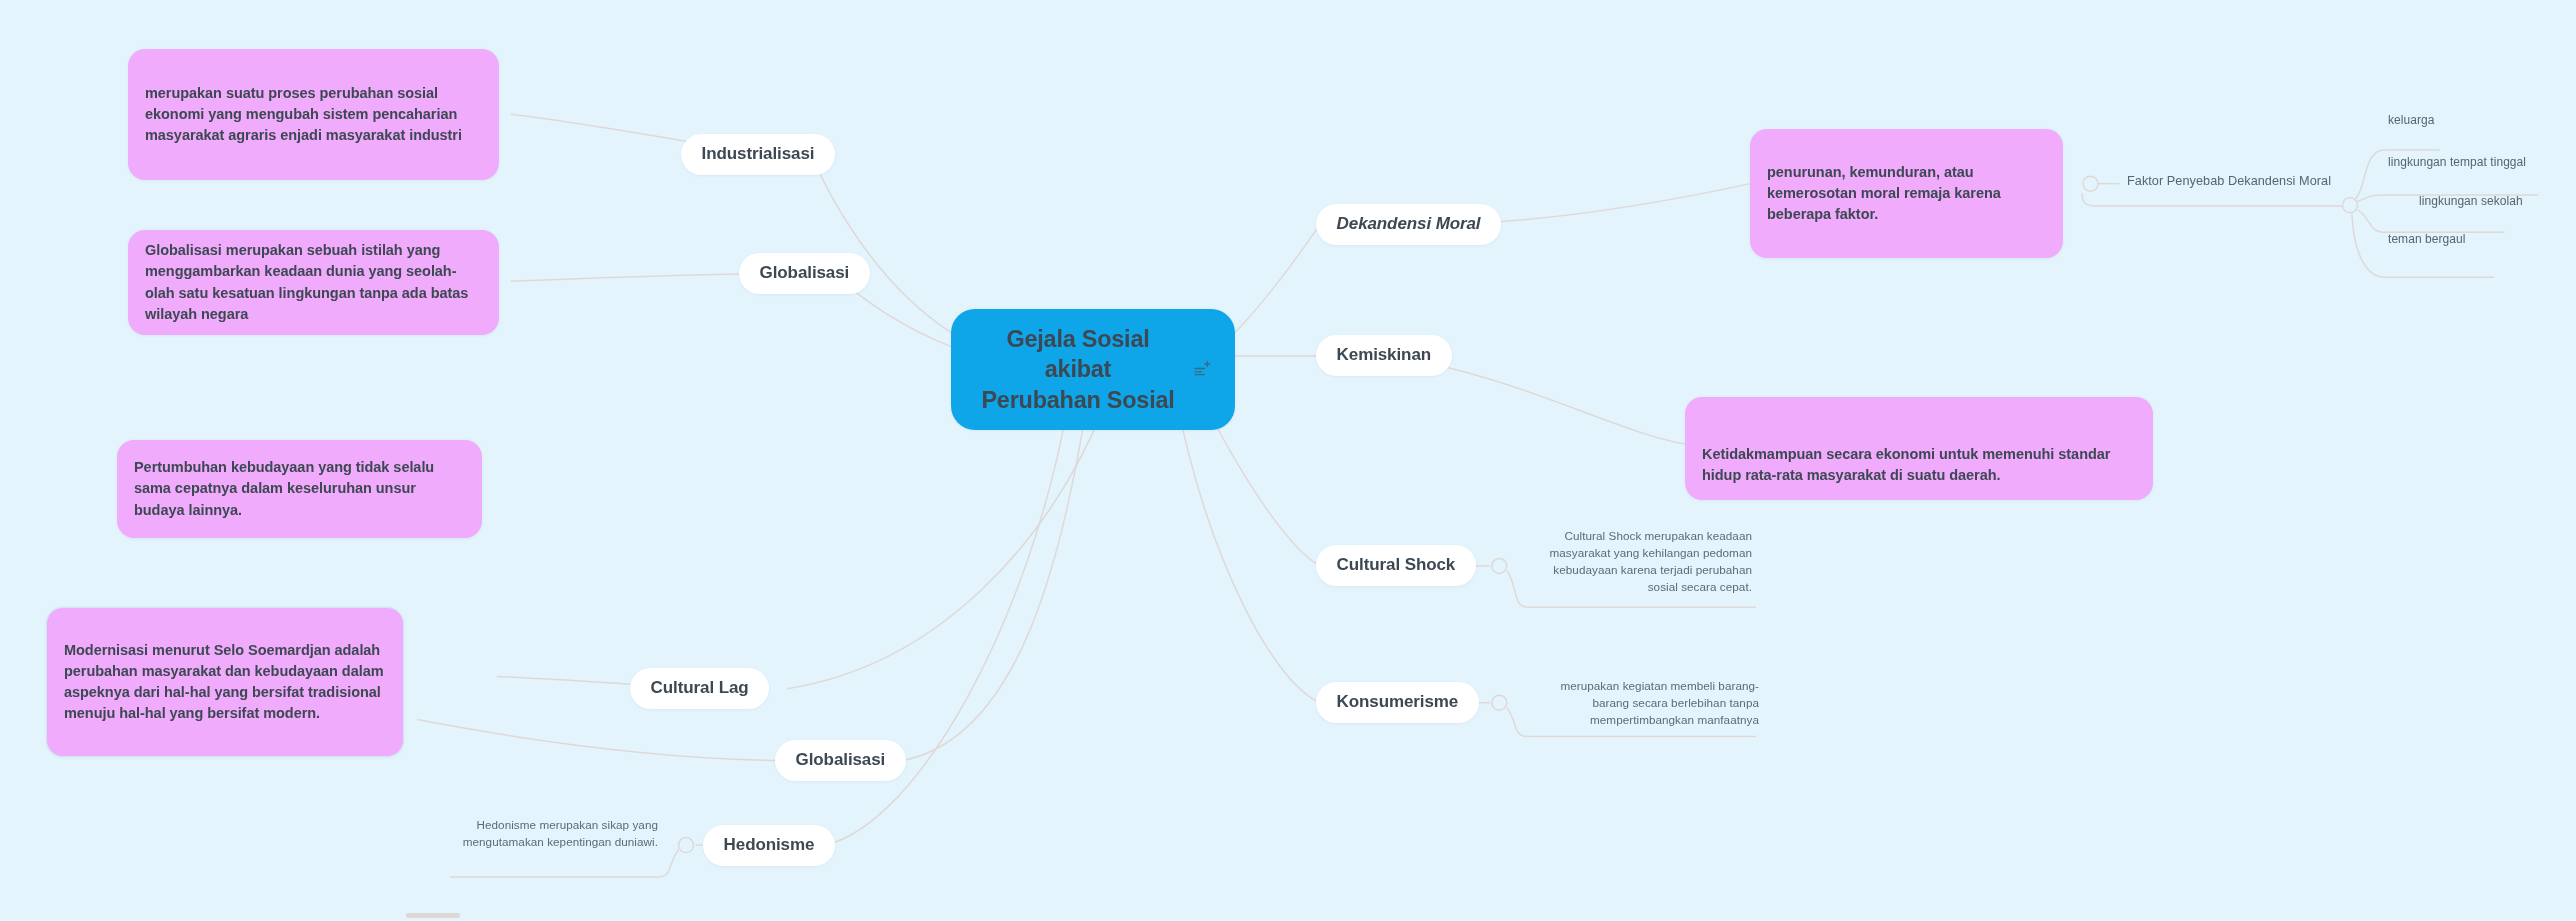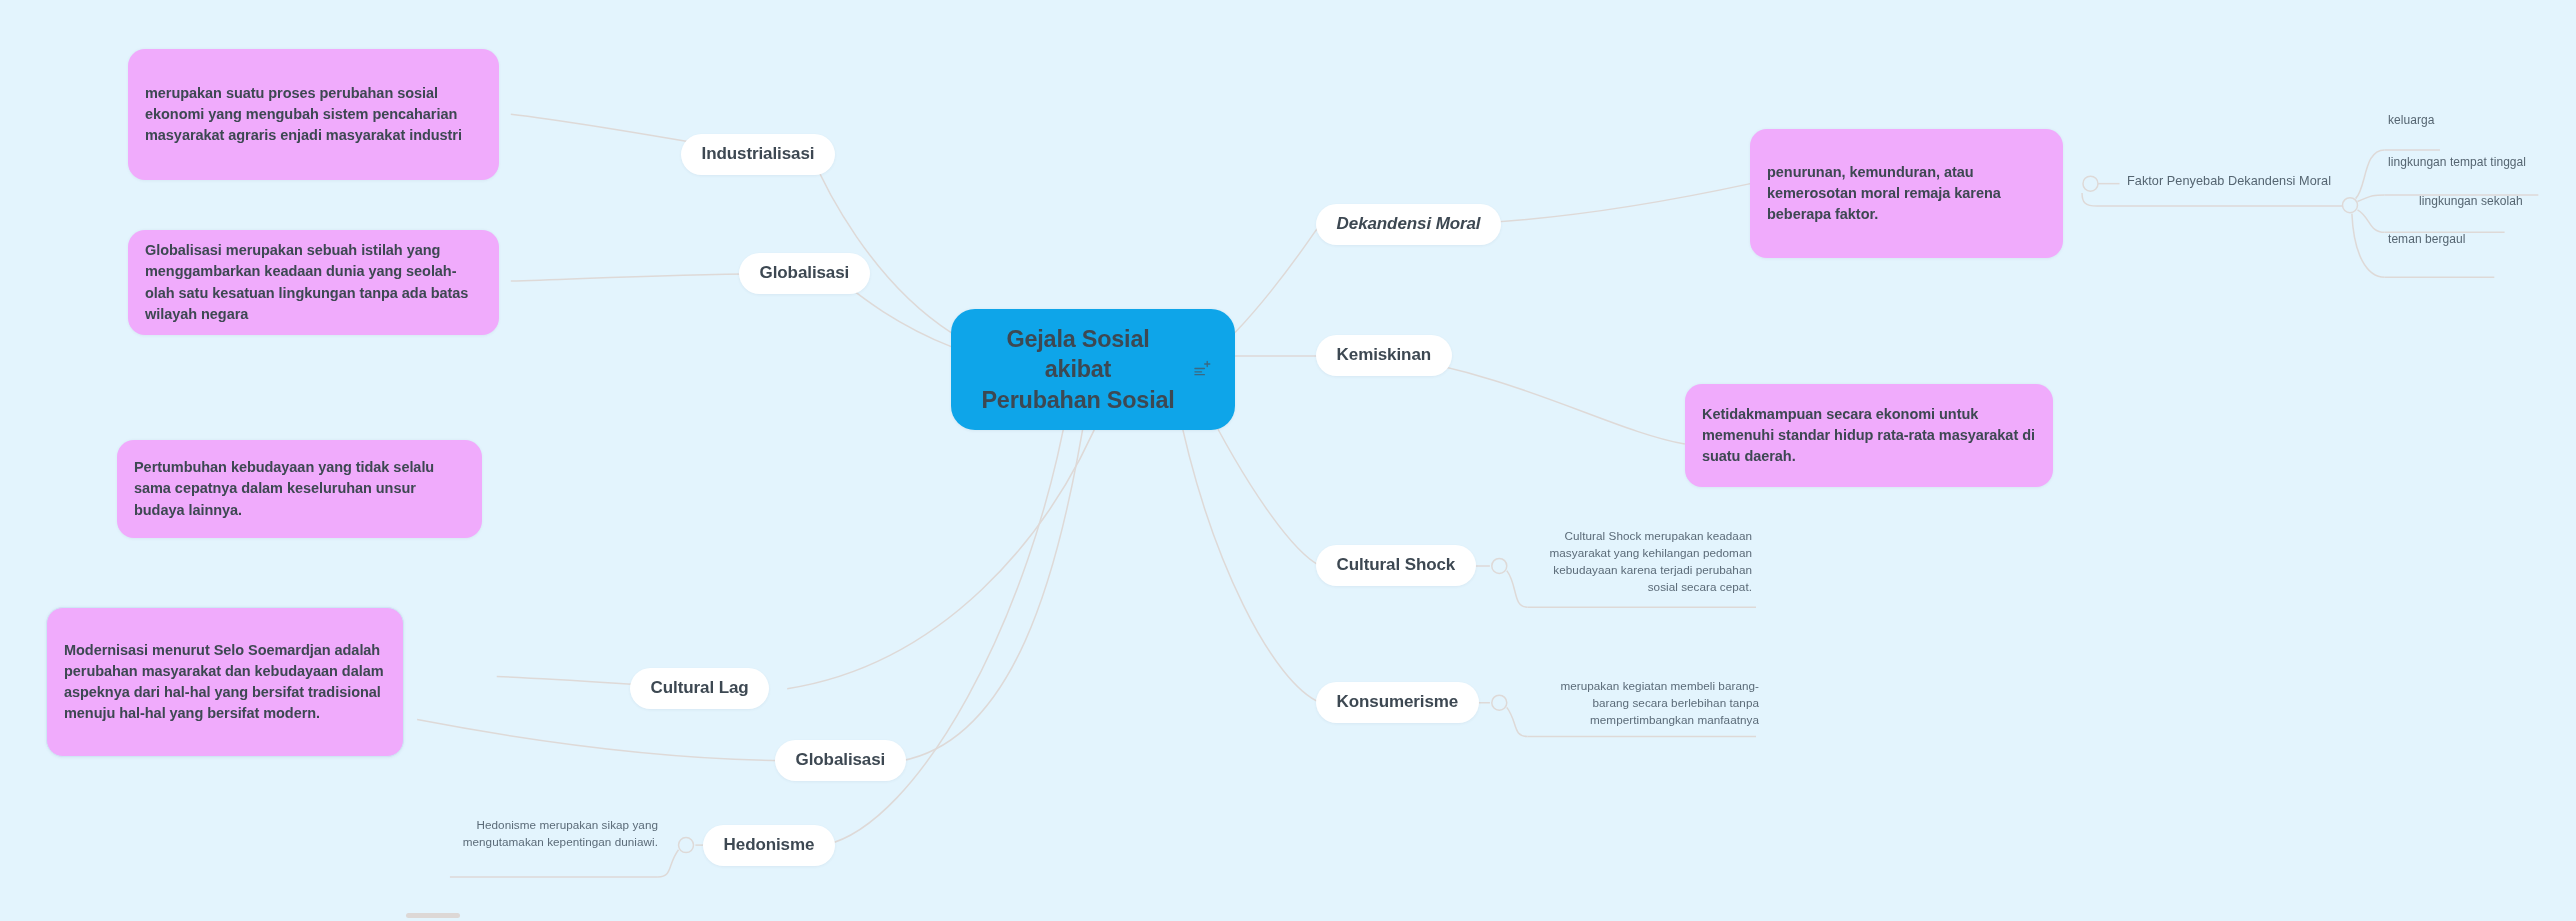--- a/index.html
+++ b/index.html
@@ -263,21 +263,21 @@
   </div>
 
   <div class="node card bordered" style="left:46px; top:607px; width:358px; height:150px;">
     <span class="card-label">Modernisasi menurut Selo Soemardjan adalah perubahan masyarakat dan kebudayaan dalam aspeknya dari hal-hal yang bersifat tradisional menuju hal-hal yang bersifat modern.</span>
   </div>
 
   <div class="node card" style="left:1750px; top:129px; width:313px; height:129px;">
     <span class="card-label">penurunan, kemunduran, atau kemerosotan moral remaja karena beberapa faktor.</span>
   </div>
 
-  <div class="node card" style="left:1685px; top:384px; width:368px; height:103px;">
+  <div class="node card" style="left:1685px; top:397px; width:468px; height:103px;align-items:flex-end;">
     <span class="card-label">Ketidakmampuan secara ekonomi untuk memenuhi standar hidup rata-rata masyarakat di suatu daerah.</span>
   </div>
 
   <div class="node" style="left:1527px; top:528px; width:225px;">
     <span class="note">Cultural Shock merupakan keadaan masyarakat yang kehilangan pedoman kebudayaan karena terjadi perubahan sosial secara cepat.</span>
   </div>
 
   <div class="node" style="left:1527px; top:678px; width:232px;">
     <span class="note">merupakan kegiatan membeli barang-barang secara berlebihan tanpa mempertimbangkan manfaatnya</span>
   </div>

